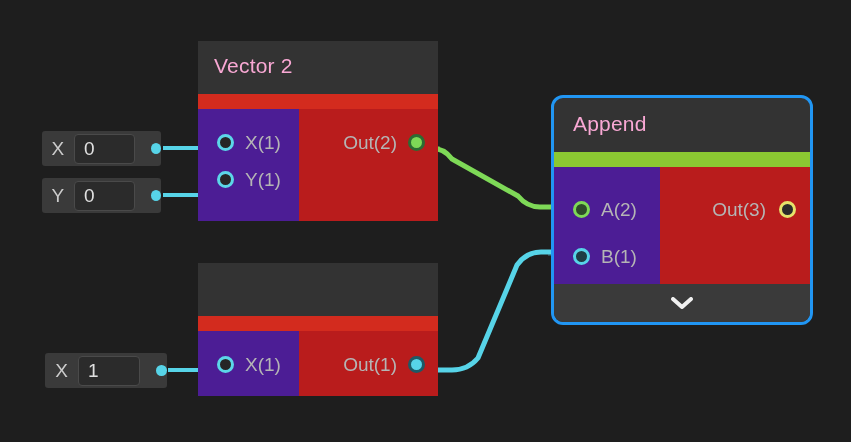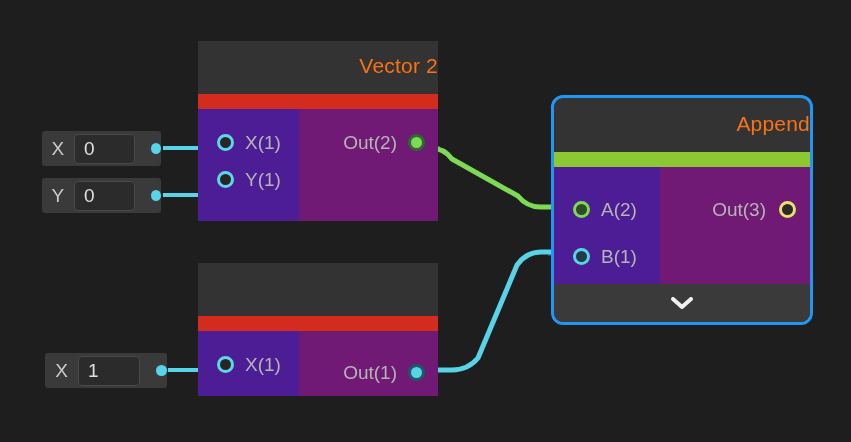--- a/index.html
+++ b/index.html
@@ -21,44 +21,43 @@
     pointer-events:none;
   }
 
   
   .node{
     position:absolute;
     background:#333333;
     box-sizing:border-box;
   }
   .node-title{
-    color:#f97316;
+    color:#f9a8d4;
     font-size:21px;
     letter-spacing:.2px;
-    padding:14px 0 0 16px;
+    padding:14px 12px 0 16px;
     line-height:1;
     white-space:nowrap;
-    text-align:right;
   }
   .accent{
     position:absolute;
     left:0;right:0;
     height:15px;
   }
   .node-body{
     position:absolute;
     left:0;right:0;bottom:0;
     display:flex;
   }
   .col-in{
     background:#4c1d95;
     position:relative;
   }
   .col-out{
-    background:#701a75;
+    background:#b91c1c;
     position:relative;
     flex:1;
     padding-left:38px;
   }
   .slot{
     position:absolute;
     display:flex;
     align-items:center;
     height:26px;
     white-space:nowrap;
@@ -203,21 +202,21 @@
   <div class="node" id="node-float" style="left:198px;top:263px;width:240px;height:133px;">
     <div class="accent" style="top:53px;background:#d32b1e;"></div>
     <div class="node-body" style="top:68px;height:65px;">
       <div class="col-in" style="width:101px;height:65px;">
         <div class="slot" style="left:19px;top:20px;">
           <span class="port ring-cyan"></span>
           <span class="slot-label" style="margin-left:11px;">X(1)</span>
         </div>
       </div>
       <div class="col-out">
-        <div class="slot" style="right:13px;top:20px;margin-top:8px;">
+        <div class="slot" style="right:13px;top:20px;">
           <span class="slot-label" style="margin-right:11px;">Out(1)</span>
           <span class="port fill-cyan"></span>
         </div>
       </div>
     </div>
   </div>
 
   <div class="node" id="node-append" style="left:551px;top:95px;width:262px;height:230px;">
     <div class="node-title" style="padding-top:15px;padding-left:19px;">Append</div>
     <div class="accent" style="top:54px;background:#8bc832;"></div>

